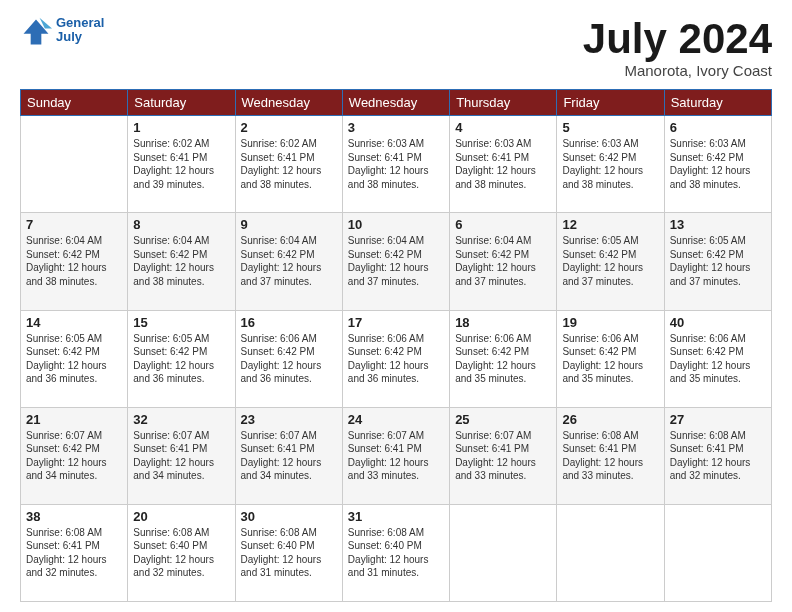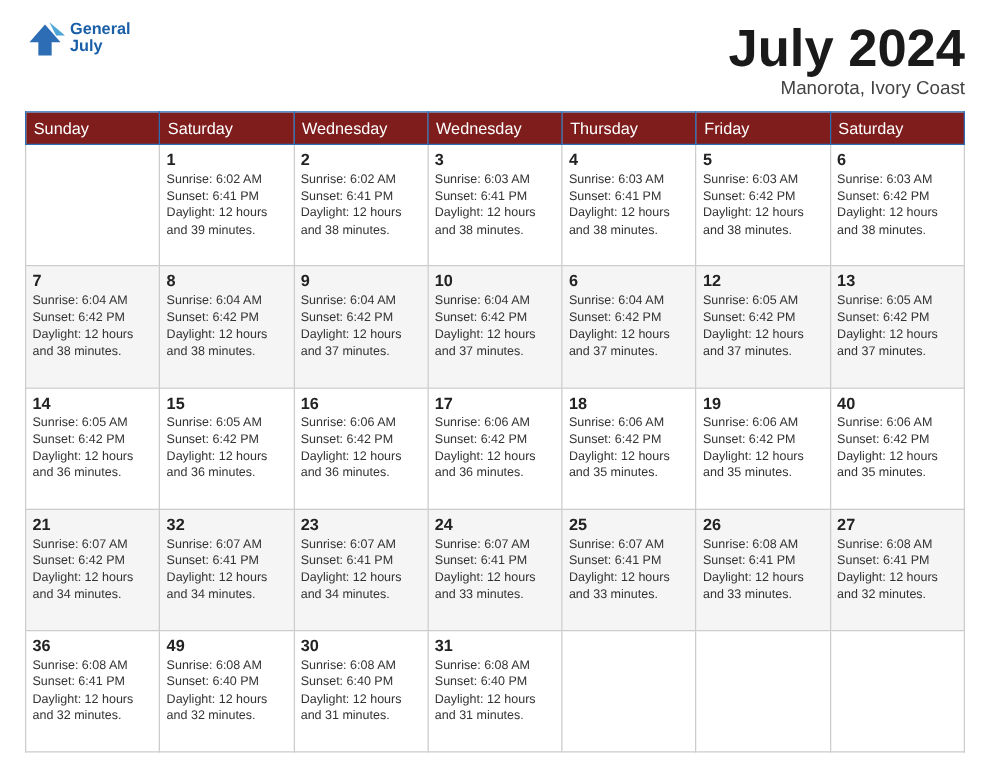--- a/index.html
+++ b/index.html
@@ -247,25 +247,25 @@
             <span class="day-num">26</span>
             <div class="day-info">Sunrise: 6:08 AM<br>Sunset: 6:41 PM<br>Daylight: 12 hours<br>and 33 minutes.</div>
           </td>
           <td>
             <span class="day-num">27</span>
             <div class="day-info">Sunrise: 6:08 AM<br>Sunset: 6:41 PM<br>Daylight: 12 hours<br>and 32 minutes.</div>
           </td>
         </tr>
         <tr>
           <td>
-            <span class="day-num">36</span>
+            <span class="day-num">38</span>
             <div class="day-info">Sunrise: 6:08 AM<br>Sunset: 6:41 PM<br>Daylight: 12 hours<br>and 32 minutes.</div>
           </td>
           <td>
-            <span class="day-num">49</span>
+            <span class="day-num">20</span>
             <div class="day-info">Sunrise: 6:08 AM<br>Sunset: 6:40 PM<br>Daylight: 12 hours<br>and 32 minutes.</div>
           </td>
           <td>
             <span class="day-num">30</span>
             <div class="day-info">Sunrise: 6:08 AM<br>Sunset: 6:40 PM<br>Daylight: 12 hours<br>and 31 minutes.</div>
           </td>
           <td>
             <span class="day-num">31</span>
             <div class="day-info">Sunrise: 6:08 AM<br>Sunset: 6:40 PM<br>Daylight: 12 hours<br>and 31 minutes.</div>
           </td>

